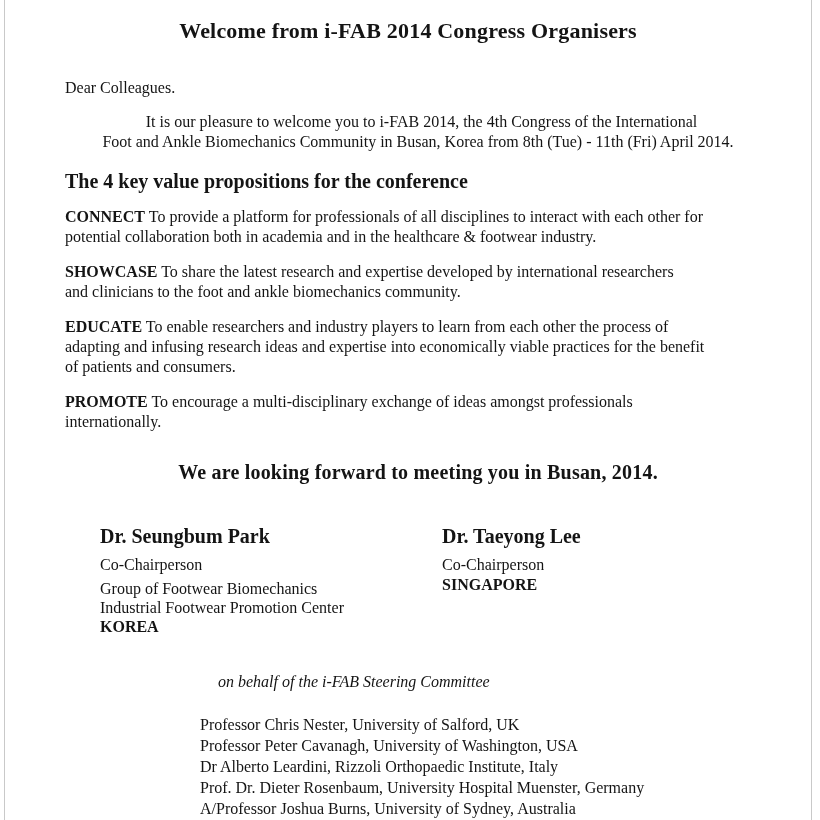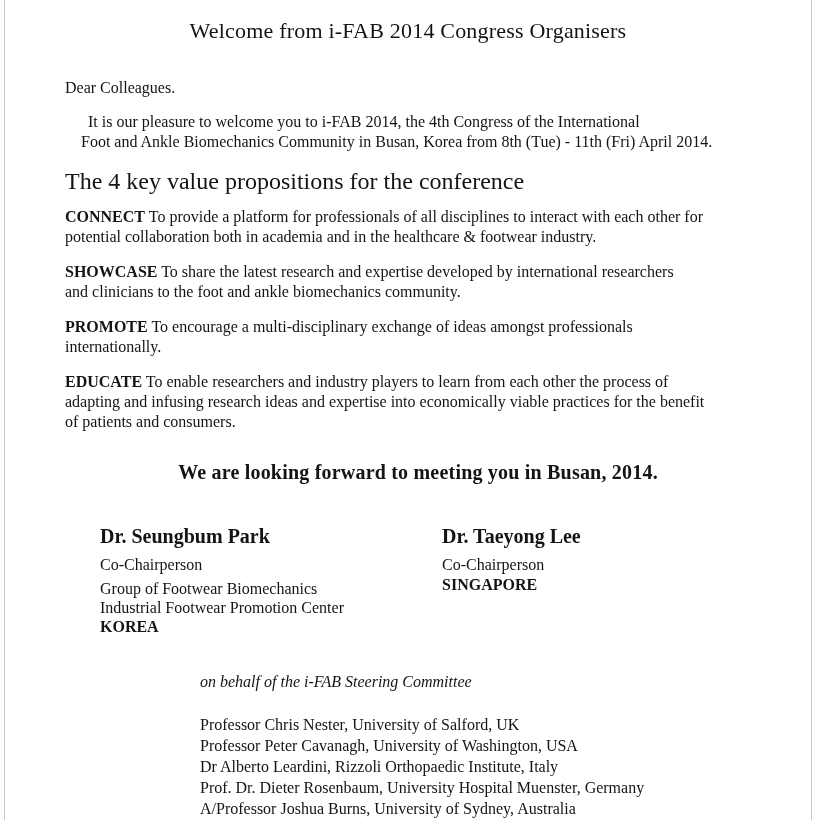--- a/index.html
+++ b/index.html
@@ -20,41 +20,42 @@
     padding-top: 16px;
   }
   .content {
     padding: 0 40px 30px 60px;
   }
   .page-title {
     margin: 0;
     padding-top: 2px;
     font-size: 22px;
     line-height: 26px;
-    font-weight: normal;
+    font-weight: bold;
     text-align: center;
     letter-spacing: 0.2px;
   }
   .salutation {
     margin: 34px 0 0;
     font-size: 16px;
     line-height: 20px;
   }
   .prewrap { white-space: pre-line; }
   .intro {
-    margin: 14px 16px 0;
+    margin: 14px 4px 0;
     font-size: 16px;
     line-height: 20px;
     text-indent: 7px;
+    text-align: center;
   }
   .section-heading {
     margin: 18px 0 0;
-    font-size: 24px;
+    font-size: 20px;
     line-height: 22px;
-    font-weight: normal;
+    font-weight: bold;
   }
   .prop {
     margin: 15px 0 0;
     font-size: 16px;
     line-height: 20px;
   }
   .prop:first-of-type { margin-top: 10px; }
   .prop b { font-weight: bold; }
   .closing-heading {
     margin: 28px 0 0;
@@ -89,21 +90,21 @@
   .sig-country {
     margin: 0;
     font-size: 16px;
     line-height: 19px;
     font-weight: bold;
   }
   .committee {
     margin: 36px 0 0 135px;
   }
   .committee-intro {
-    margin: 0;
+    margin: 18px;
     font-size: 16px;
     line-height: 20px;
     font-style: italic;
   }
   .committee-list {
     list-style: none;
     margin: 22px 0 0;
     padding: 0;
     font-size: 16px;
   }
@@ -125,26 +126,26 @@
 Foot and Ankle Biomechanics Community in Busan, Korea from 8th (Tue) - 11th (Fri) April 2014.</p>
 
     <h2 class="section-heading">The 4 key value propositions for the conference</h2>
 
     <p class="prop prewrap"><b>CONNECT</b><span> To provide a platform for professionals of all disciplines to interact with each other for
 potential collaboration both in academia and in the healthcare &amp; footwear industry.</span></p>
 
     <p class="prop prewrap"><b>SHOWCASE</b><span> To share the latest research and expertise developed by international researchers
 and clinicians to the foot and ankle biomechanics community.</span></p>
 
-    <p class="prop prewrap"><b>PROMOTE</b><span> To encourage a multi-disciplinary exchange of ideas amongst professionals
-internationally.</span></p>
-
     <p class="prop prewrap"><b>EDUCATE</b><span> To enable researchers and industry players to learn from each other the process of
 adapting and infusing research ideas and expertise into economically viable practices for the benefit
 of patients and consumers.</span></p>
+
+    <p class="prop prewrap"><b>PROMOTE</b><span> To encourage a multi-disciplinary exchange of ideas amongst professionals
+internationally.</span></p>
 
     <h2 class="closing-heading">We are looking forward to meeting you in Busan, 2014.</h2>
 
     <div class="sig-grid">
       <div class="sig-col">
         <p class="sig-name">Dr. Seungbum Park</p>
         <p class="sig-role">Co-Chairperson</p>
         <p class="sig-affil prewrap">Group of Footwear Biomechanics
 Industrial Footwear Promotion Center</p>
         <p class="sig-country">KOREA</p>

